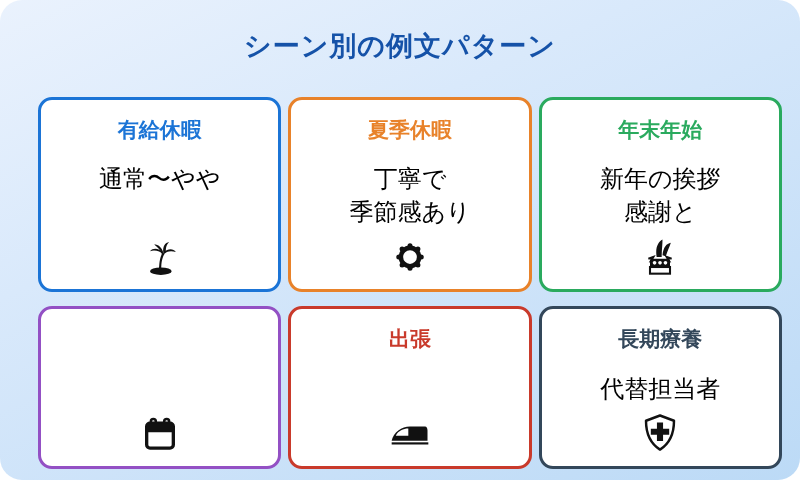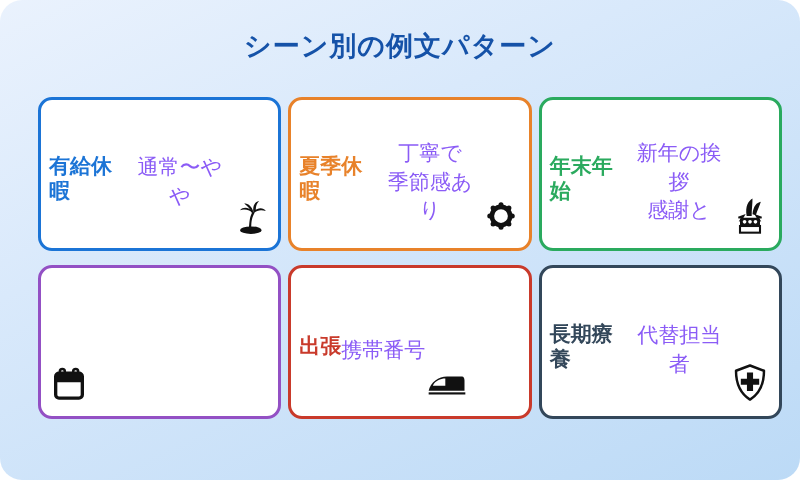--- a/index.html
+++ b/index.html
@@ -14,28 +14,28 @@
     font-size:27px;font-weight:bold;letter-spacing:1px;color:#1552a8;
   }
   .grid{
     position:absolute;top:97px;left:38px;width:744px;height:322px;
     display:grid;grid-template-columns:repeat(3,1fr);grid-template-rows:repeat(2,1fr);
     column-gap:7px;row-gap:14px;
   }
   .card{
     --c:#333;
     background:#ffffff;border:3px solid var(--c);border-radius:14px;
-    box-sizing:border-box;display:flex;flex-direction:row;align-items:center;
-    justify-content:flex-start;padding:12px 8px 8px 8px;
+    box-sizing:border-box;display:flex;flex-direction:column;align-items:center;
+    justify-content:flex-start;padding:12px 8px 8px 8px;gap:8px;
   }
   .card-title{
     font-size:21px;font-weight:bold;color:var(--c);margin-top:6px;line-height:1.2;
   }
   .card-body{
-    margin-top:12px;text-align:center;font-size:21px;color:#8b5cf6;line-height:1.38;
+    margin-top:12px;text-align:center;font-size:24px;color:#000000;line-height:1.38;
   }
   .card-icon{
     margin-top:auto;margin-bottom:4px;height:40px;display:flex;align-items:flex-end;justify-content:center;
   }
   .card-icon svg{display:block;}
 </style>
 </head>
 <body>
 
 <div class="canvas">
@@ -111,21 +111,20 @@
           <circle cx="32" cy="9" r="3" fill="none" stroke="#111" stroke-width="3"></circle>
           <rect x="8" y="11" width="32" height="30" rx="4" fill="#fff" stroke="#111" stroke-width="4"></rect>
           <path d="M8,15 a4,4 0 0 1 4,-4 h24 a4,4 0 0 1 4,4 v7 h-32 Z" fill="#111"></path>
         </svg>
       </div>
     </div>
 
     <div class="card" style="--c: #c93a2b;">
       <div class="card-title">出張</div>
       <div class="card-body">
-        <div>携帯番号</div>
       </div>
       <div class="card-icon">
         <svg width="44" height="40" viewBox="0 0 48 48">
           <path d="M2,32 C4,22 14,15 24,15 L42,15 C44,15 45,17 45,20 L45,32 Z" fill="#111"></path>
           <path d="M7,26 C10,20 16,17.5 22,17.5 L22,26 Z" fill="#fff"></path>
           <rect x="2" y="34" width="44" height="2.6" fill="#111"></rect>
         </svg>
       </div>
     </div>
 

